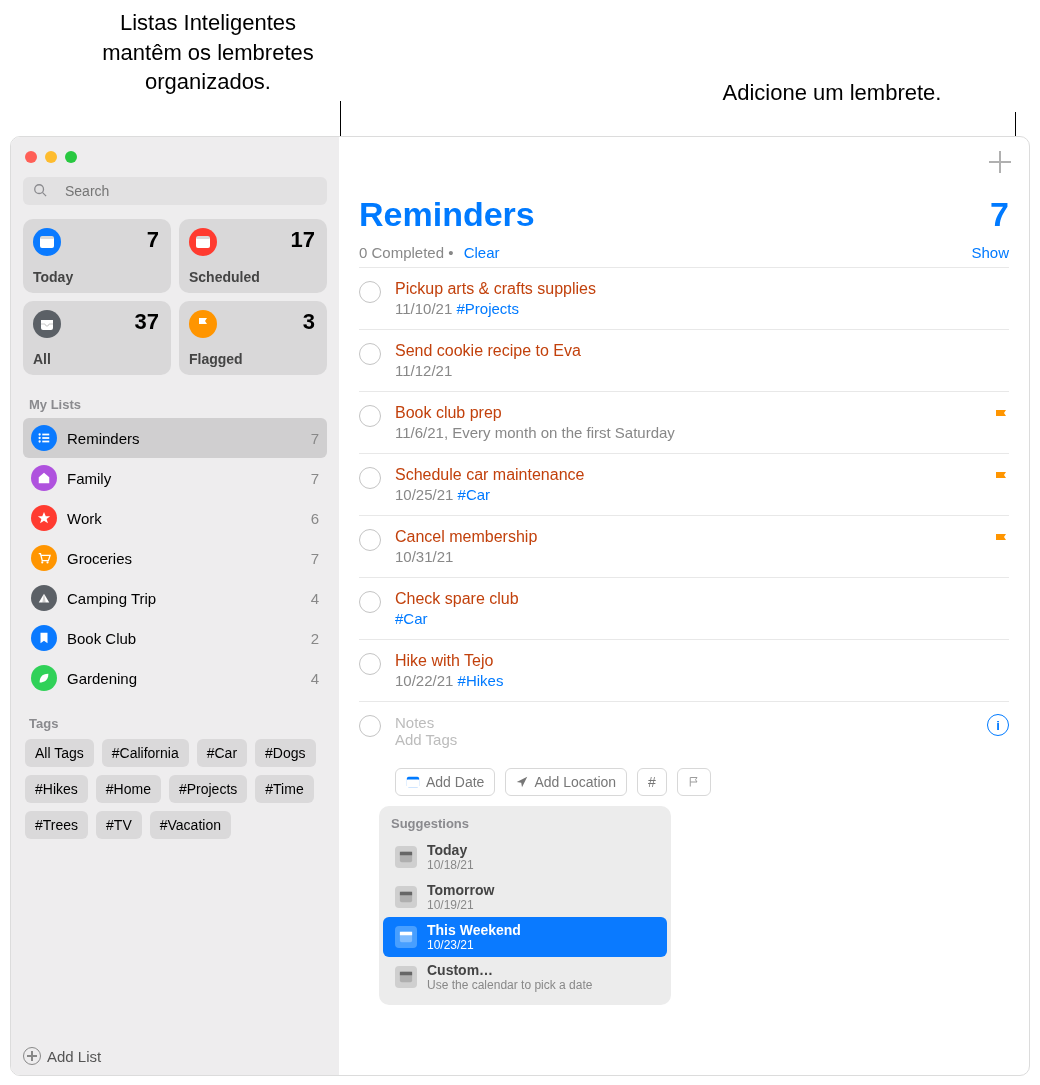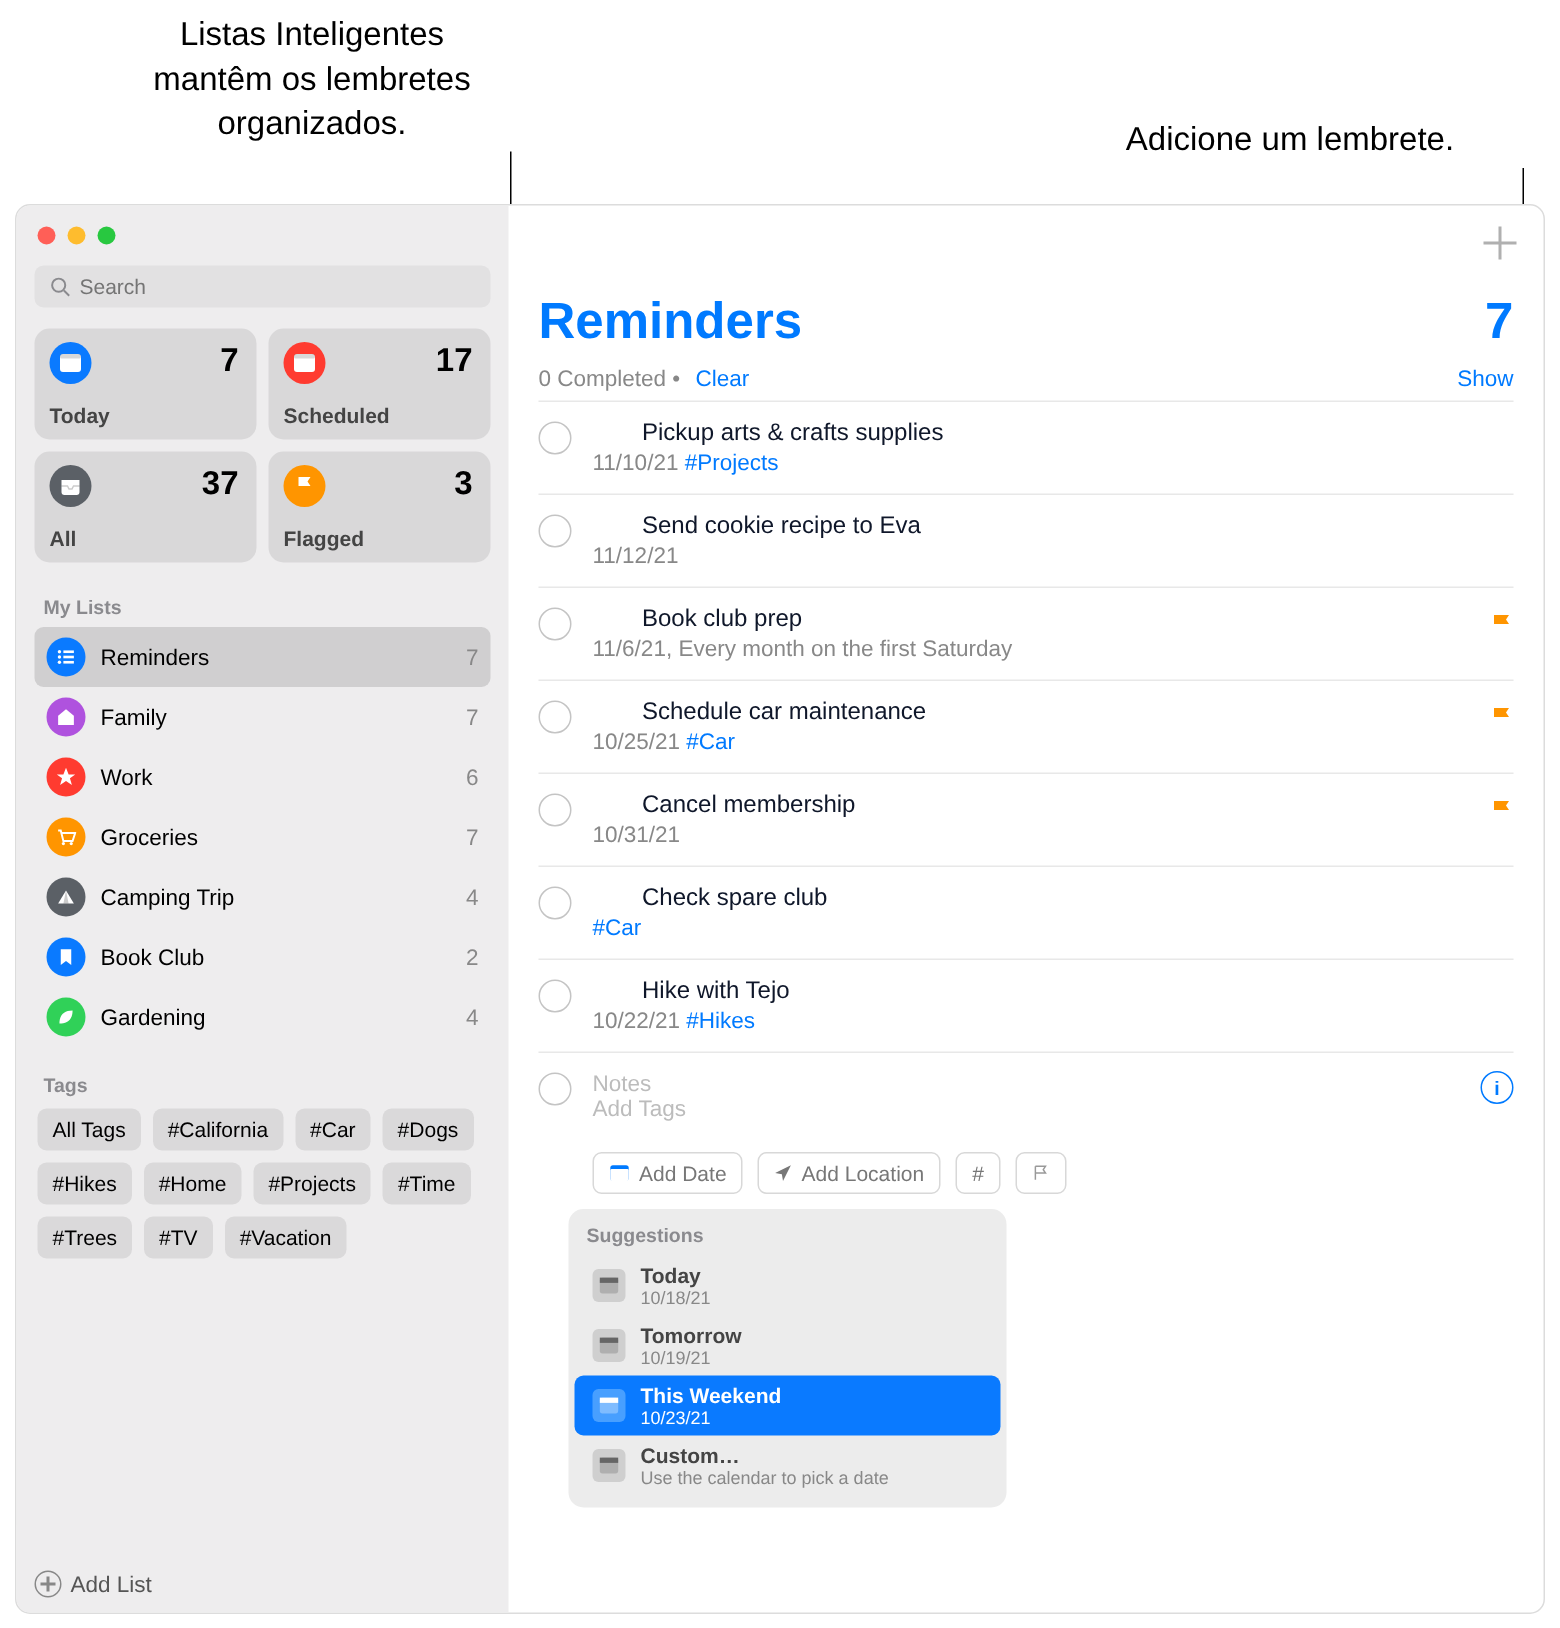--- a/index.html
+++ b/index.html
@@ -38,21 +38,21 @@
   background: #eeedee;
   padding: 10px 12px;
   display: flex;
   flex-direction: column;
   position: relative;
 }
 .traffic { display: flex; gap: 8px; padding: 4px 2px 14px; }
 .dot { width: 12px; height: 12px; border-radius: 50%; }
 .red { background: #ff5f57; } .yel { background: #febc2e; } .grn { background: #28c840; }
 .search {
-  background: #e2e1e2; border-radius: 6px; padding: 6px 10px; display: flex; align-items: center; gap: 6px; margin-bottom: 14px;
+  background: #e2e1e2; border-radius: 6px; padding: 6px 10px; display: flex; gap: 18px; margin-bottom: 14px;
 }
 .search input { border: none; background: transparent; outline: none; font-size: 14px; flex: 1; color: #333; }
 .smart-grid { display: grid; grid-template-columns: 1fr 1fr; gap: 8px; margin-bottom: 18px; }
 .smart {
   background: #d9d8d9; border-radius: 10px; padding: 9px 10px; position: relative; height: 74px;
 }
 .smart .count { position: absolute; top: 8px; right: 12px; font-size: 22px; font-weight: 700; }
 .smart .label { position: absolute; bottom: 8px; left: 10px; font-size: 14px; font-weight: 600; color: #444; }
 .ic-round { width: 28px; height: 28px; border-radius: 50%; display: flex; align-items: center; justify-content: center; color: #fff; font-size: 14px; }
 .sec-head { font-size: 13px; color: #8a8a8e; font-weight: 600; padding: 4px 6px 6px; }
@@ -79,21 +79,21 @@
 .title-row .big-count { font-size: 34px; font-weight: 700; color: #007aff; }
 .sub-row { display: flex; justify-content: space-between; margin-top: 10px; font-size: 15px; color: #888; }
 .sub-row .clear { color: #007aff; margin-left: 6px; }
 .sub-row .show { color: #007aff; }
 .rem-list { margin-top: 6px; }
 .rem {
   display: flex; gap: 14px; padding: 12px 0; border-top: 1px solid #e8e8e8;
 }
 .rem .circ { width: 22px; height: 22px; border: 1.5px solid #c4c4c4; border-radius: 50%; flex-shrink: 0; margin-top: 1px; }
 .rem .body { flex: 1; }
-.rem .t { font-size: 16px; color: #0f172a; margin-left: 33px; }
+.rem .t { font-size: 16px; color: #c2410c; }
 .rem .meta { font-size: 15px; color: #888; margin-top: 2px; }
 .rem .tagtxt { color: #007aff; }
 .rem .flag { width: 16px; height: 16px; margin-left: auto; margin-top: 4px; color: #ff9500; }
 .new-rem .placeholder { font-size: 15px; color: #bcbcbc; }
 .new-rem .info { width:22px; height:22px; border:1.5px solid #007aff; border-radius:50%; color:#007aff; display:flex; align-items:center; justify-content:center; font-size:13px; font-weight:600; margin-left:auto; }
 .pill-row { display:flex; gap:10px; margin-top:8px; margin-left: 36px; }
 .pill { border:1px solid #d8d8d8; border-radius:6px; padding:5px 10px; font-size:14px; color:#777; display:flex; align-items:center; gap:6px; }
 .pill .pic { color:#007aff; }
 .suggestions {
   margin-top: 10px; margin-left: 20px; width: 292px;
@@ -112,21 +112,21 @@
 </head>
 <body>
 
 <div class="callout" style="top:8px; left:78px; width:260px;">
   <div>Listas Inteligentes</div>
   <div>mantêm os lembretes</div>
   <div>organizados.</div>
 </div>
 <div class="callout-line" style="top:101px; left:340px; width:1px; height:200px;"></div>
 
-<div class="callout" style="top:78px; left:710px; width:300px;">
+<div class="callout" style="top:78px; left:682px; width:300px;">
   <span>Adicione um lembrete.</span>
 </div>
 <div class="callout-line" style="top:112px; left:1015px; width:1px; height:30px;"></div>
 
 <div class="window">
 
   <div class="sidebar">
     <div class="traffic">
       <div class="dot red"></div>
       <div class="dot yel"></div>

